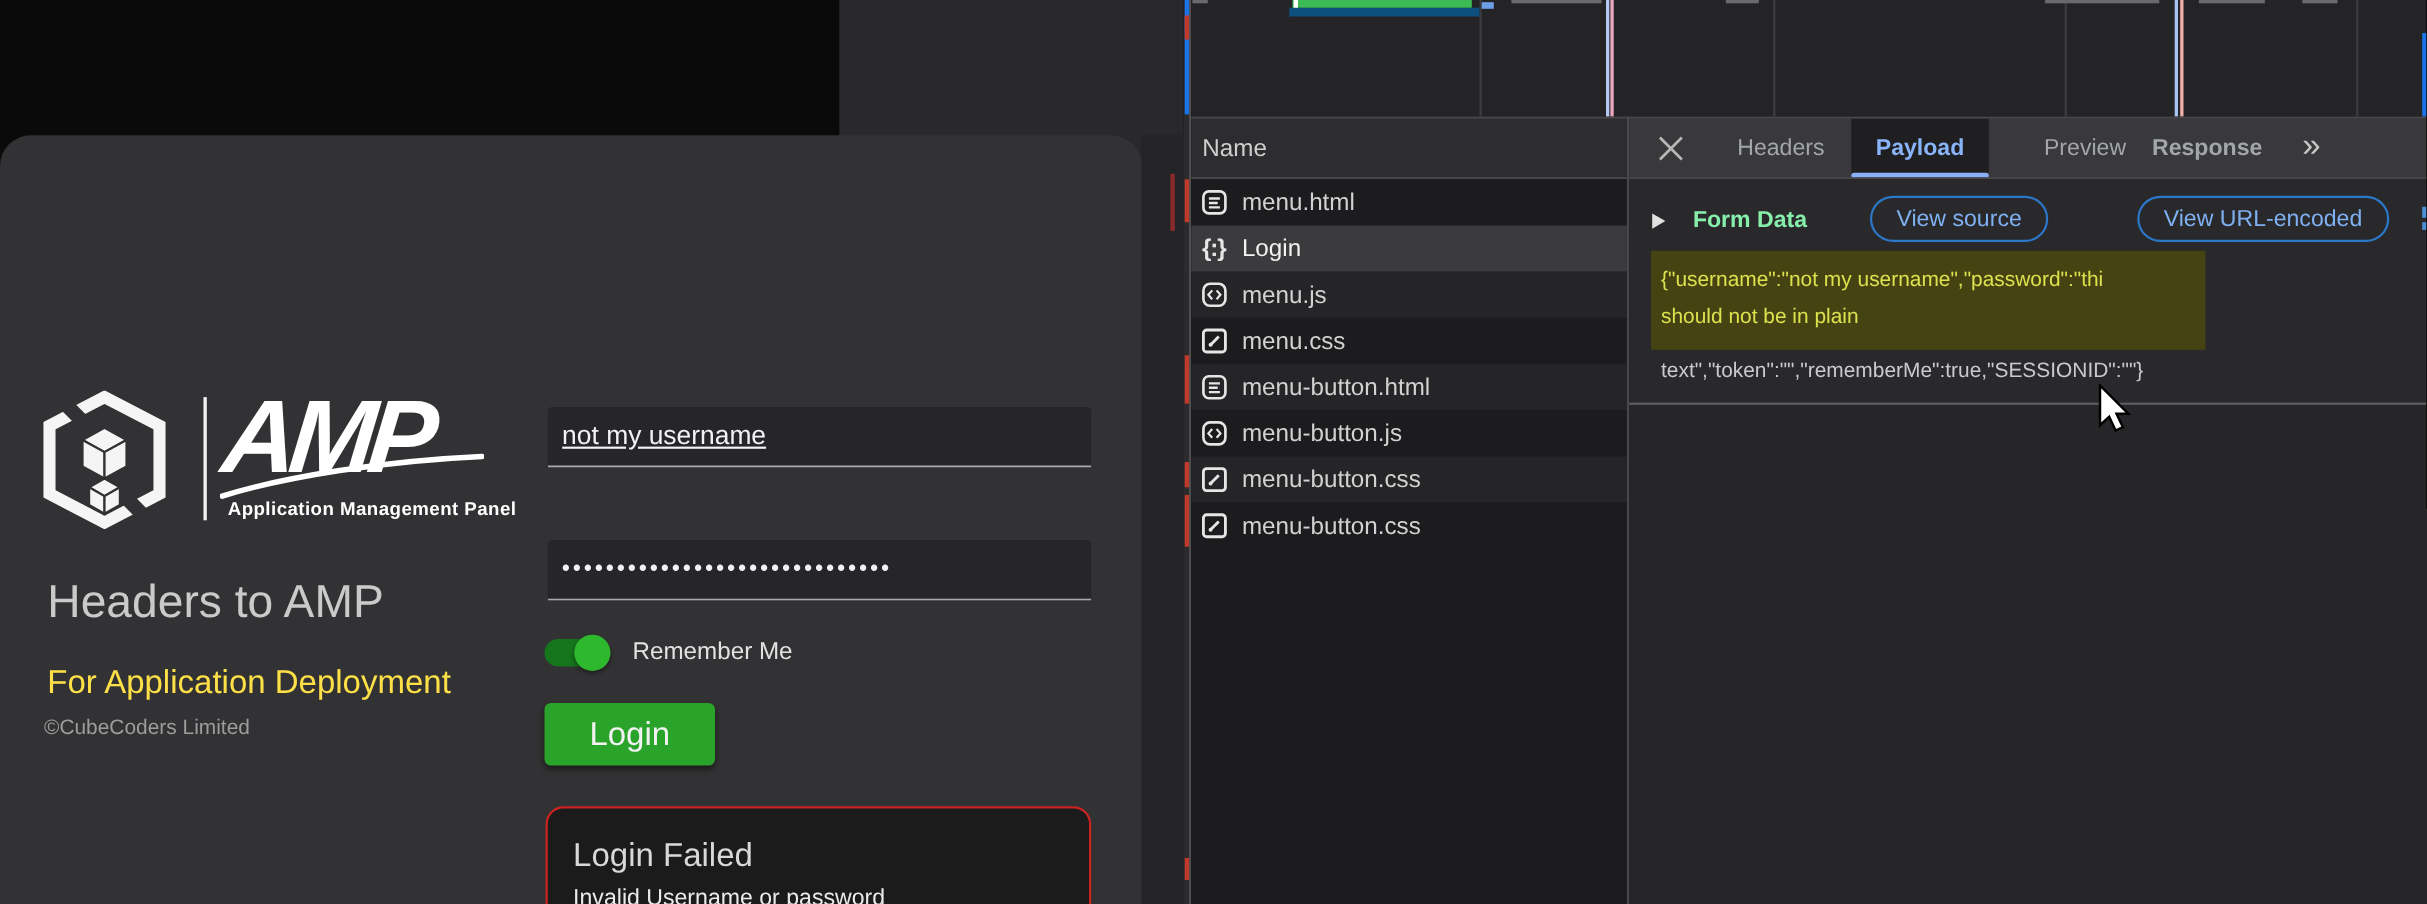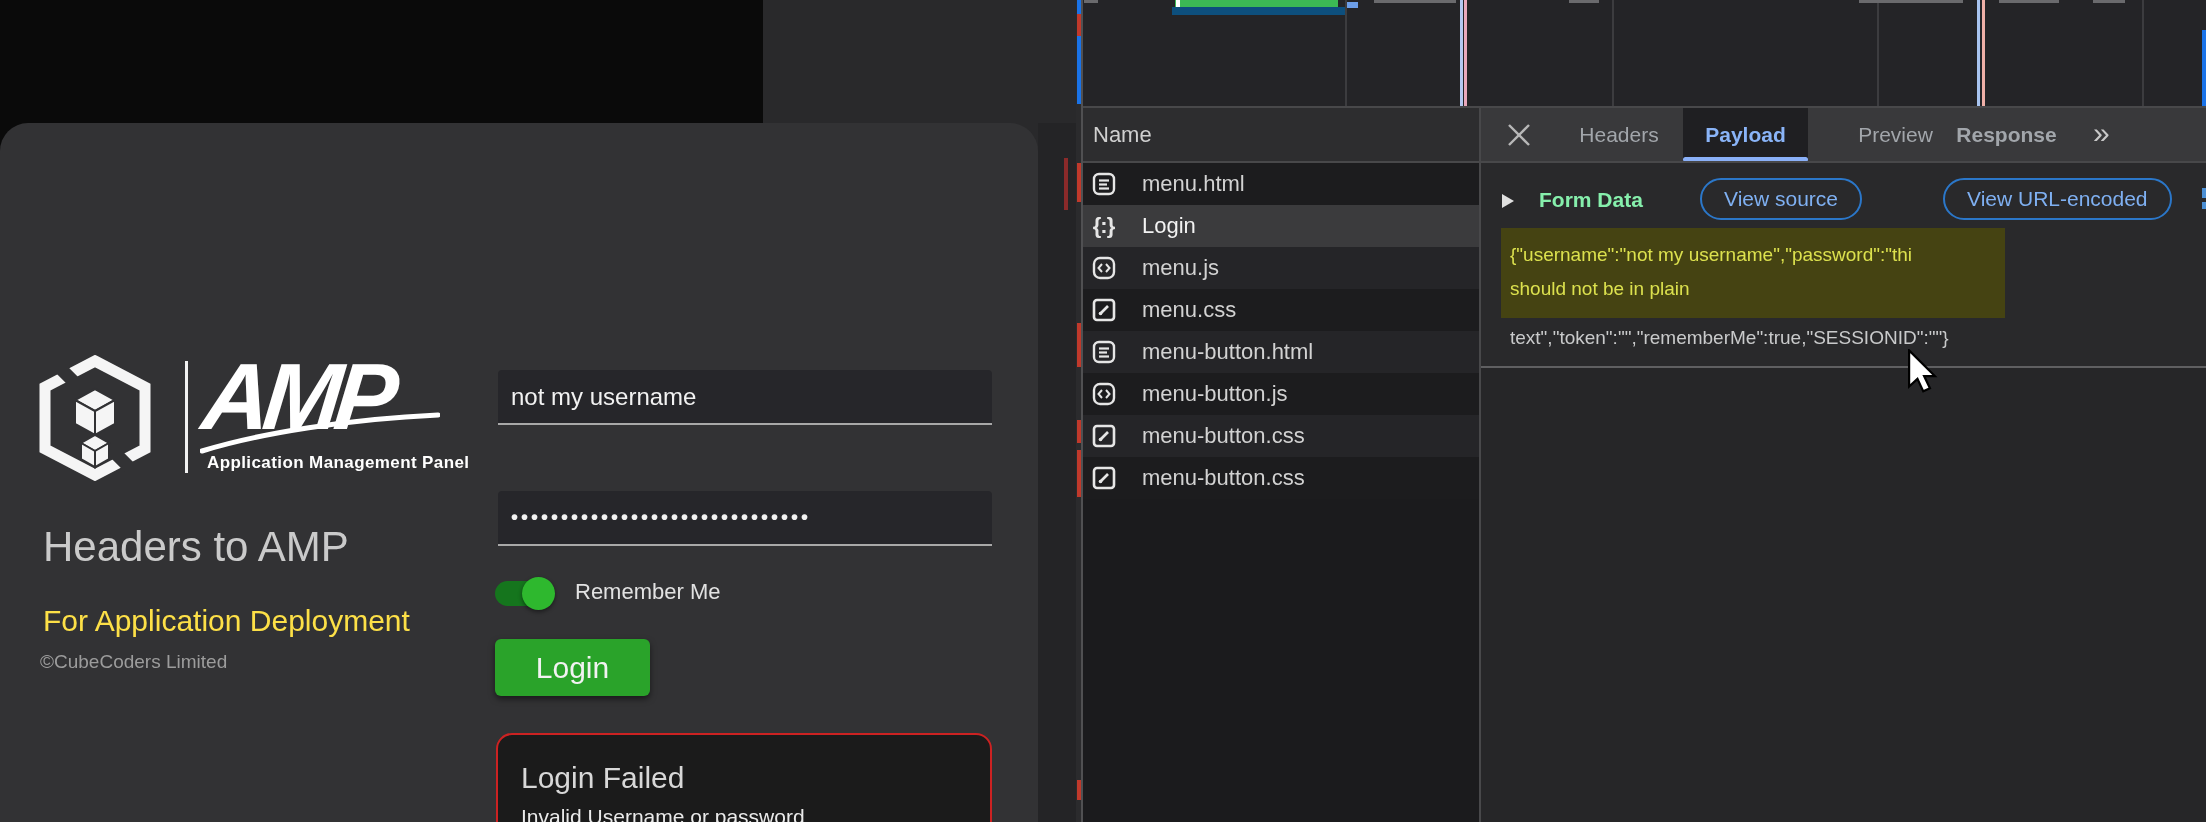--- a/index.html
+++ b/index.html
@@ -20,21 +20,21 @@
                font-weight:bold;letter-spacing:.4px;white-space:nowrap;}
   .welcome{left:43px;top:400px;font-size:42px;font-weight:300;color:#cacaca;}
   .subtitle{left:43px;top:481px;font-size:30px;font-weight:300;color:#fde047;}
   .copyright{left:40px;top:528px;font-size:19px;color:#9c9c9c;}
 
   .fld-label{left:498px;font-size:24px;color:#d6d6d6;margin-top:42px;}
   .fld{left:498px;width:494px;height:55px;background:#26262a;
        border:none;border-bottom:2px solid #a8a8a8;border-radius:4px 4px 0 0;
        color:#f2f2f2;font-size:24px;padding:0 0 0 13px;box-sizing:border-box;
        font-family:"Liberation Sans",sans-serif;outline:none;}
-  #username-field{top:247px;}
+  #username-field{top:247px;text-decoration:underline;}
   #password-field{top:368px;font-size:20px;letter-spacing:3px;font-weight:bold;}
 
   .toggle{left:495px;top:456px;width:61px;height:28px;cursor:pointer;}
   .toggle-track{position:absolute;left:0;top:2px;width:58px;height:25px;
                 border-radius:13px;background:#15751d;}
   .toggle-knob{position:absolute;left:27px;top:-2px;width:33px;height:33px;
                border-radius:50%;background:#2eb82e;box-shadow:0 2px 4px rgba(0,0,0,.45);}
   .remember-lbl{left:575px;top:456px;font-size:22px;color:#e2e2e2;}
 
   .login-btn{left:495px;top:516px;width:155px;height:57px;background:#2aa32a;
@@ -72,21 +72,21 @@
   .hdr-border2{left:1083px;top:161px;width:396px;height:2px;background:#48484a;}
   .v-divider{left:1479px;top:106px;width:2px;height:716px;background:#48484a;}
 
   .net-list{left:1083px;top:163px;width:396px;height:659px;background:#1b1b1d;}
   .net-row{position:relative;width:100%;height:42px;display:flex;align-items:center;cursor:pointer;}
   .net-row.dark{background:#1c1c1e;}
   .net-row.light{background:#252528;}
   .net-row.selected{background:#3b3b3d;}
   .net-icon{margin-left:7px;width:27px;height:27px;flex:none;display:flex;
             align-items:center;justify-content:center;color:#e6e6e6;}
-  .net-label{margin-left:25px;font-size:22px;color:#d2d2d2;white-space:nowrap;}
+  .net-label{margin-left:12px;font-size:22px;color:#d2d2d2;white-space:nowrap;}
   .net-row.selected .net-label{color:#f2f2f2;}
   .braces-glyph{font-size:22px;font-weight:bold;color:#e6e6e6;letter-spacing:-1px;}
 
   .tabbar{left:1481px;top:108px;width:725px;height:55px;background:#39393b;}
   .tab-close{position:absolute;left:24px;top:13px;width:28px;height:28px;cursor:pointer;}
   .tab{position:absolute;top:0;height:53px;display:flex;align-items:center;
        justify-content:center;font-size:21px;color:#a2a6ab;cursor:pointer;}
   .tab.active{background:#1f1f22;color:#8ab4f8;font-weight:bold;}
   .tab-underline{position:absolute;left:202px;top:49px;width:125px;height:5px;
                  background:#8ab0f8;border-radius:3px;}

